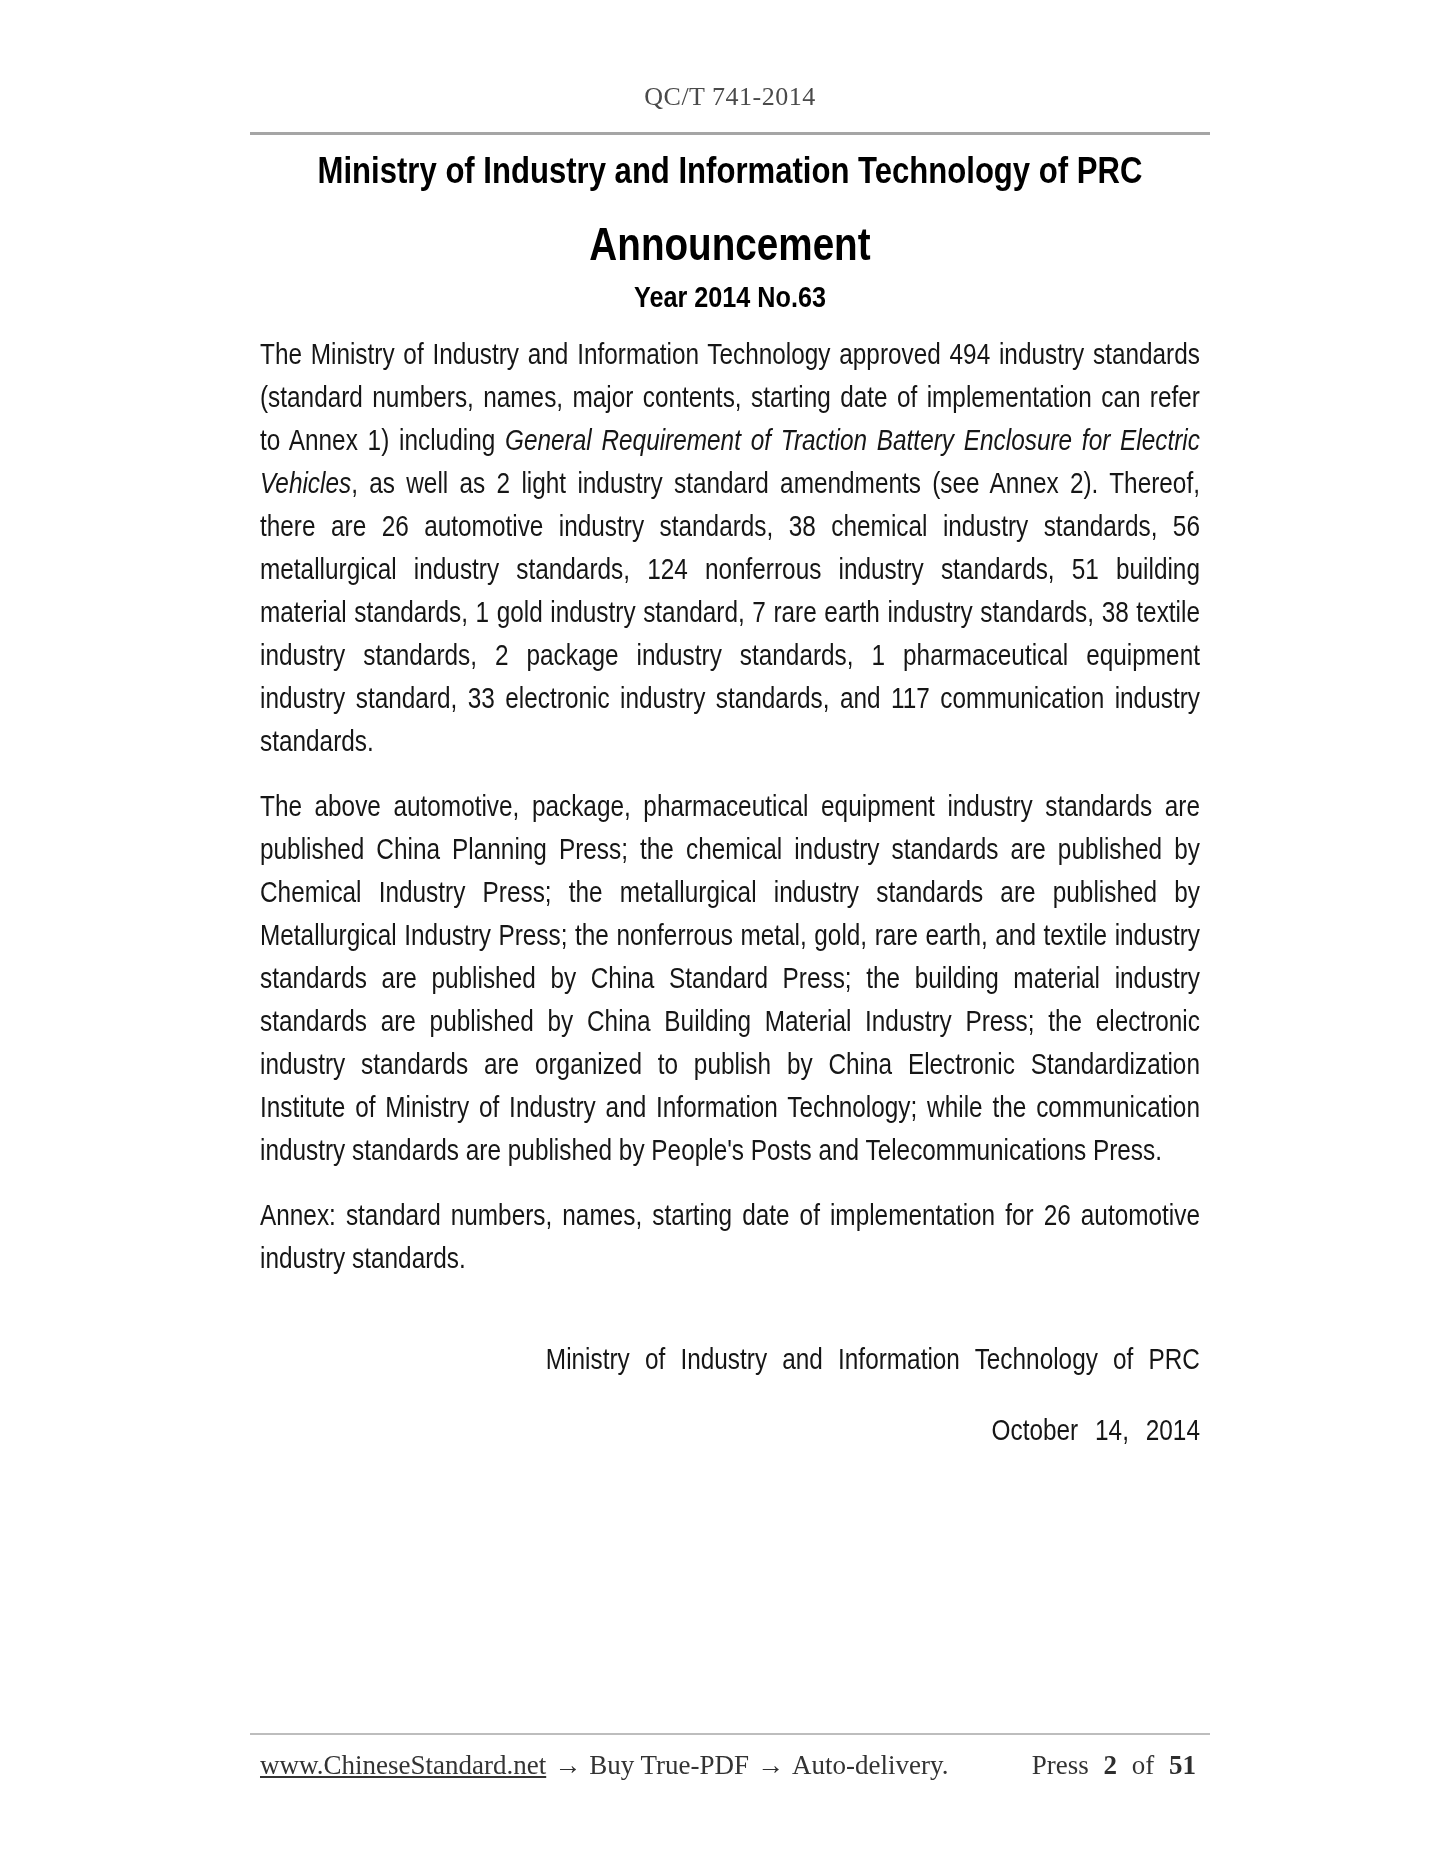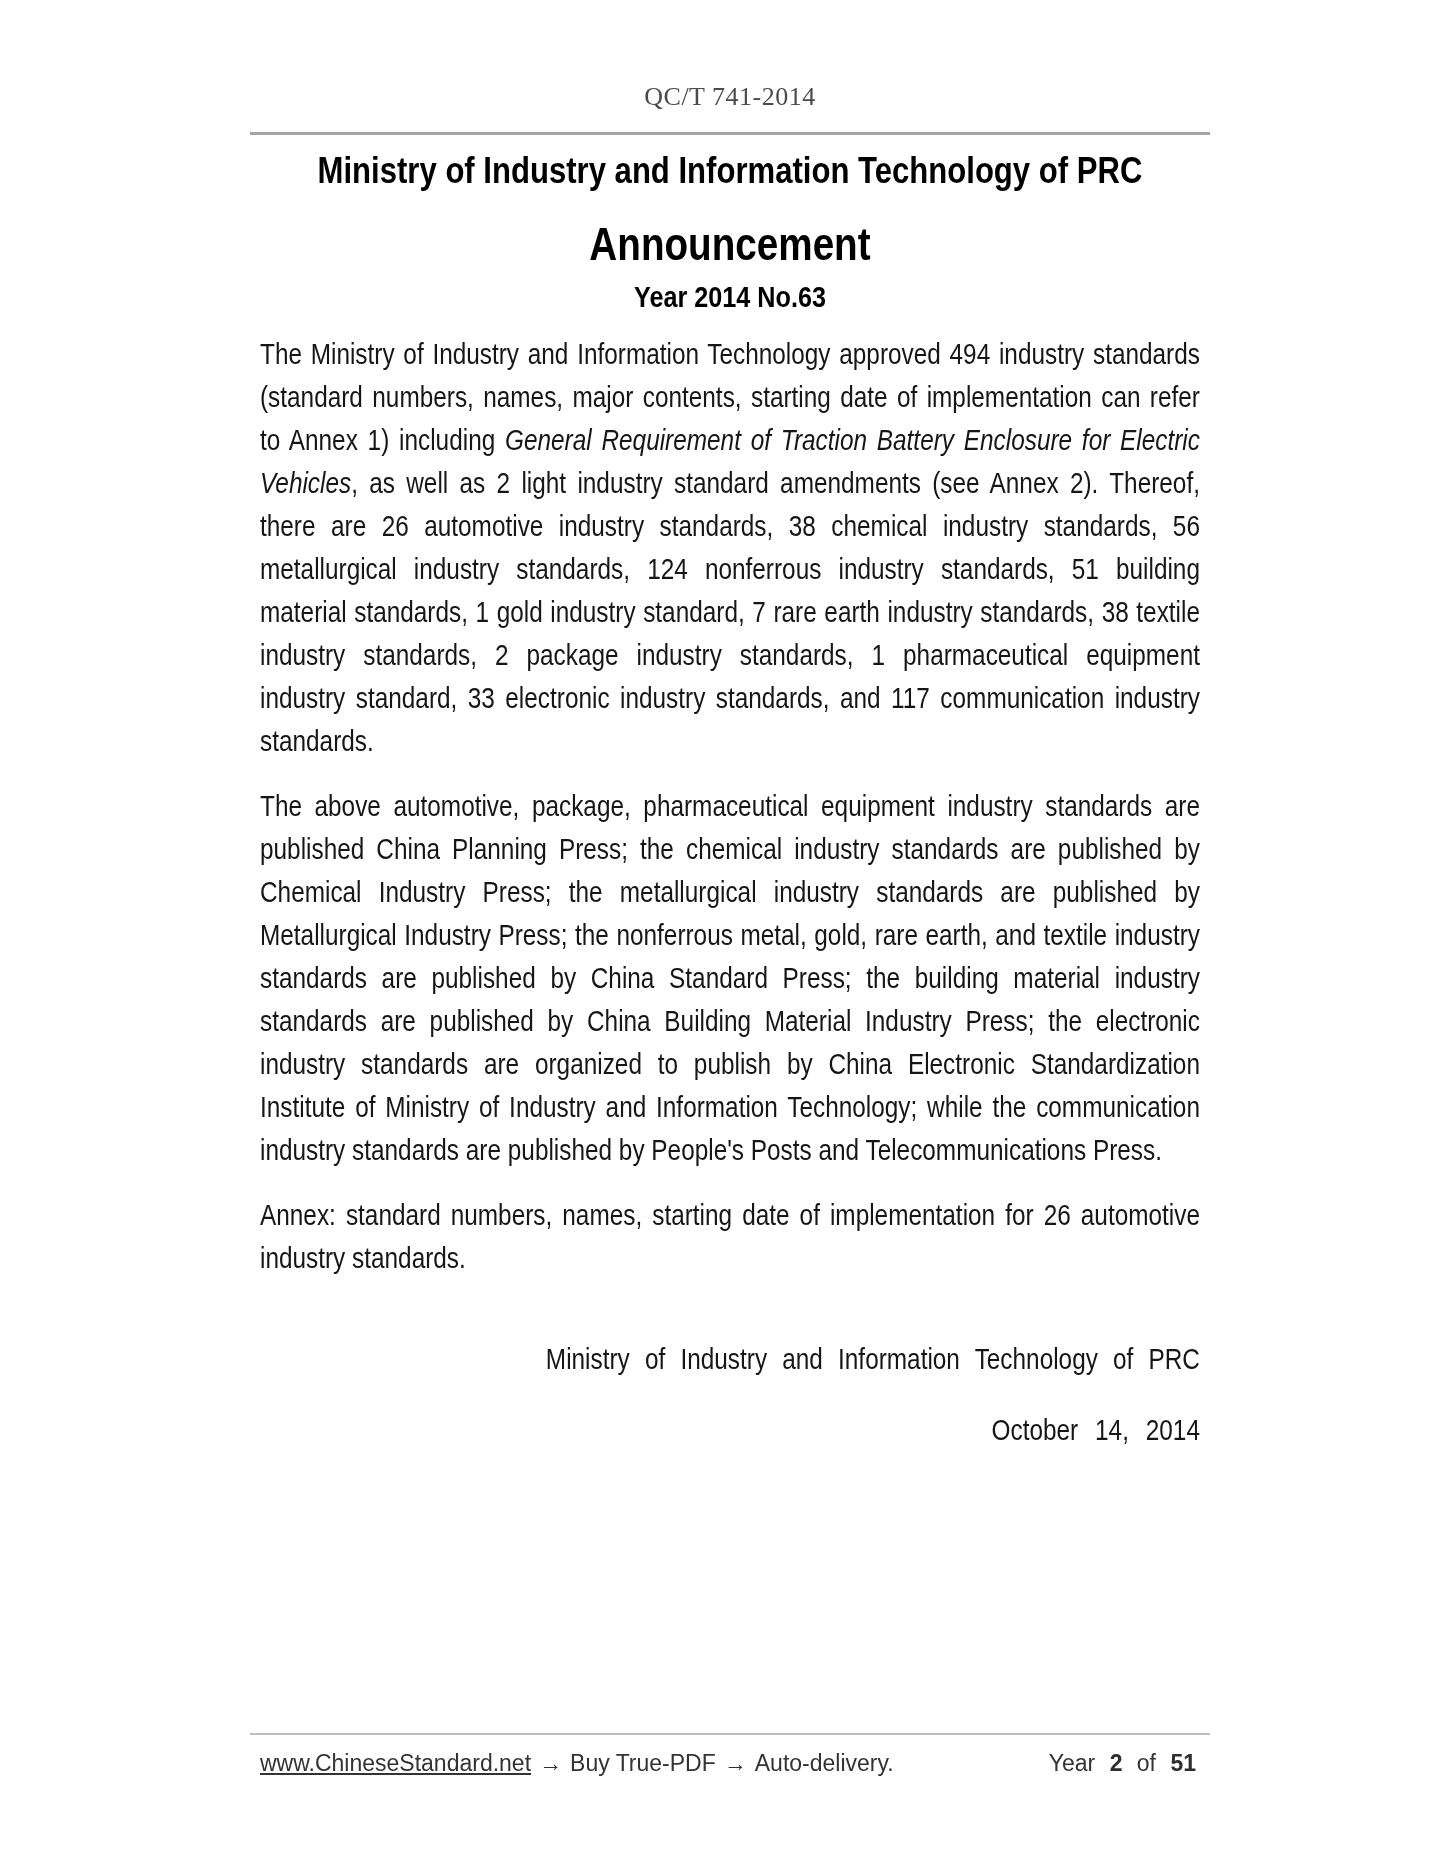--- a/index.html
+++ b/index.html
@@ -96,22 +96,22 @@
     background: #bdbdbd;
   }
   .footer-row {
     position: absolute;
     top: 1744px;
     left: 260px;
     width: 940px;
     display: flex;
     justify-content: space-between;
     align-items: baseline;
-    font-family: Liberation Sans, sans-serif;
-    font-size: 23px;
+    font-family: Liberation Serif, serif;
+    font-size: 27px;
     color: #333333;
   }
   .footer-left { white-space: nowrap; }
   .footer-link {
     color: #333333;
     text-decoration: underline;
     cursor: pointer;
   }
   .arrow {
     display: inline-block;
@@ -148,16 +148,16 @@
     <div class="sig-org">Ministry of Industry and Information Technology of PRC</div>
 
     <div class="sig-date">October 14, 2014</div>
 
   </div>
 
   <div class="footer-rule"></div>
 
   <div class="footer-row">
     <div class="footer-left"><a class="footer-link">www.ChineseStandard.net</a><span class="arrow">→</span><span>Buy True-PDF</span><span class="arrow">→</span><span>Auto-delivery.</span></div>
-    <div class="footer-right"><span>Year</span> <b>2</b> <span>of</span> <b>51</b></div>
+    <div class="footer-right"><span>Press</span> <b>2</b> <span>of</span> <b>51</b></div>
   </div>
 
 </div>
 
 </body></html>

